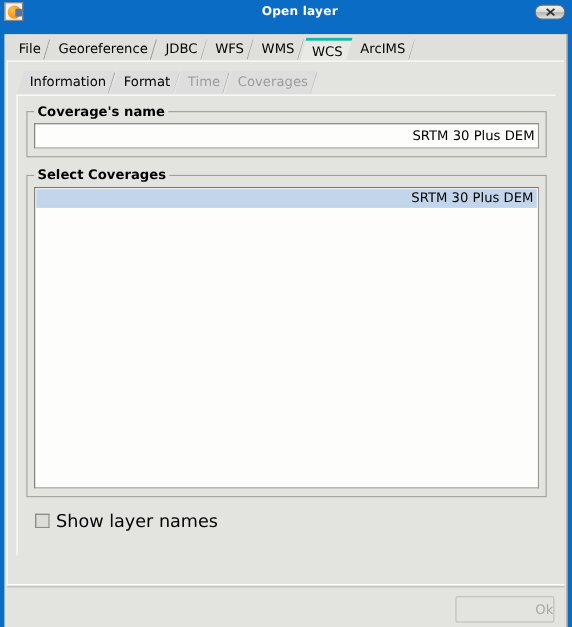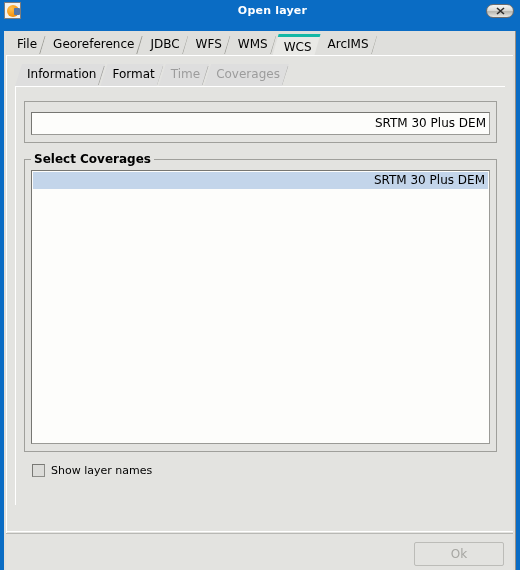--- a/index.html
+++ b/index.html
@@ -237,42 +237,42 @@
   .checkbox {
     width: 13px; height: 13px;
     background: #dcdcd9;
     border: 1px solid #8d8d89;
     border-top-color: #787874;
     border-left-color: #787874;
     margin-right: 6px;
     flex: none;
   }
   .checklabel {
-    font-size: 11px;
+    font-size: 16px;
     color: #000000;
     user-select: none;
   }
 
   
   .navrow {
     position: absolute;
     left: 0; right: 8px;
     bottom: 8px;
     display: flex;
     justify-content: flex-end;
     gap: 10px;
   }
   .btn {
     width: 90px; height: 24px;
     border: 1px solid #8e8e8a;
     border-radius: 2px;
     background: linear-gradient(to bottom, #fbfbfa 0%, #efefed 48%, #d4d4cf 52%, #eeeeea 100%);
     font-size: 12px;
     color: #000000;
-    text-align: center;
+    text-align: right;
     line-height: 22px;
     user-select: none;
   }
   .btn.disabled {
     color: #a6a6a2;
     border-color: #bcbcb8;
     background: #e3e3e0;
   }
 
   
@@ -364,20 +364,21 @@
         </div>
         <div class="itab disabled">
           <span>Coverages</span>
           <span class="sep"></span>
         </div>
       </div>
 
       <div class="inner-panel">
 
         <div class="groupbox" style="margin-top:6px;">
+          <div class="gb-title">Coverage's name</div>
           <div class="gb-body">
             <div class="textfield" placeholder="">SRTM 30 Plus DEM</div>
           </div>
         </div>
 
         <div class="groupbox" style="margin-top:16px;">
           <div class="gb-title">Select Coverages</div>
           <div class="gb-body">
             <div class="listbox">
               <div class="list-item selected">SRTM 30 Plus DEM</div>

